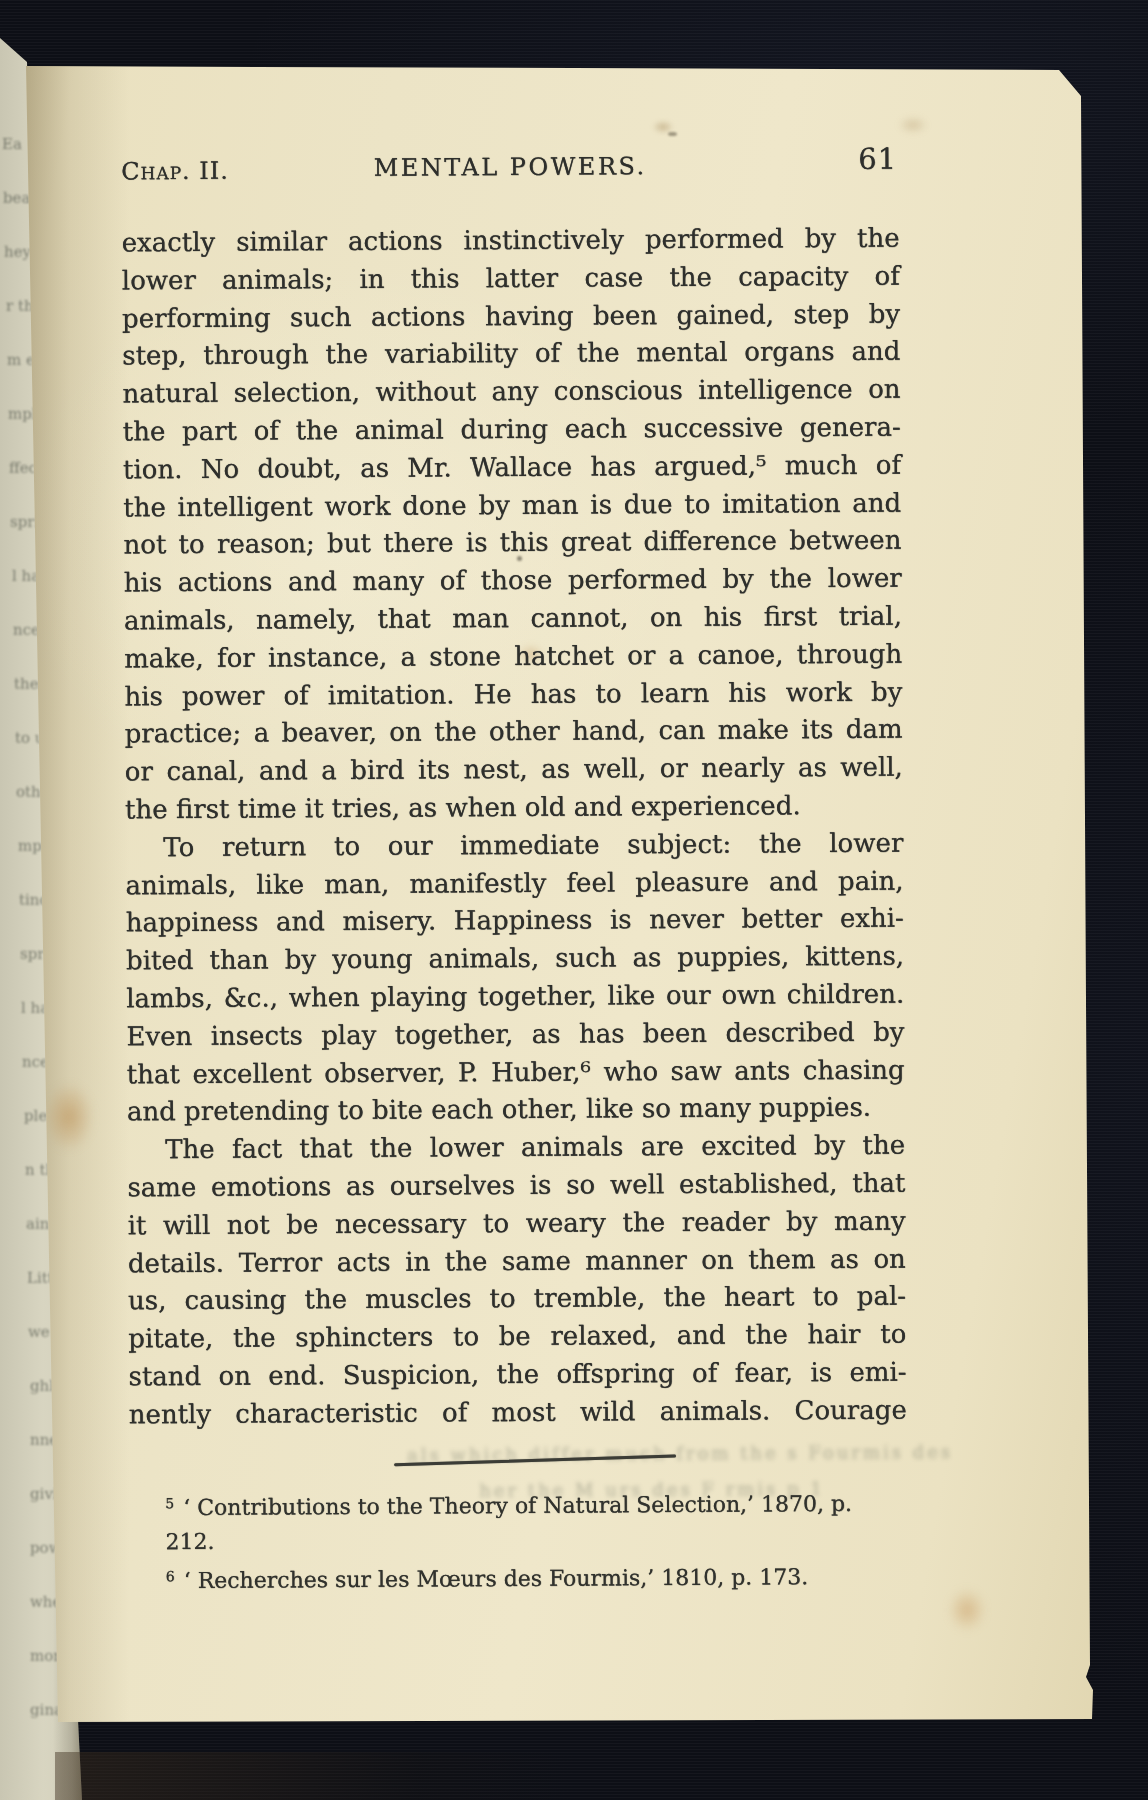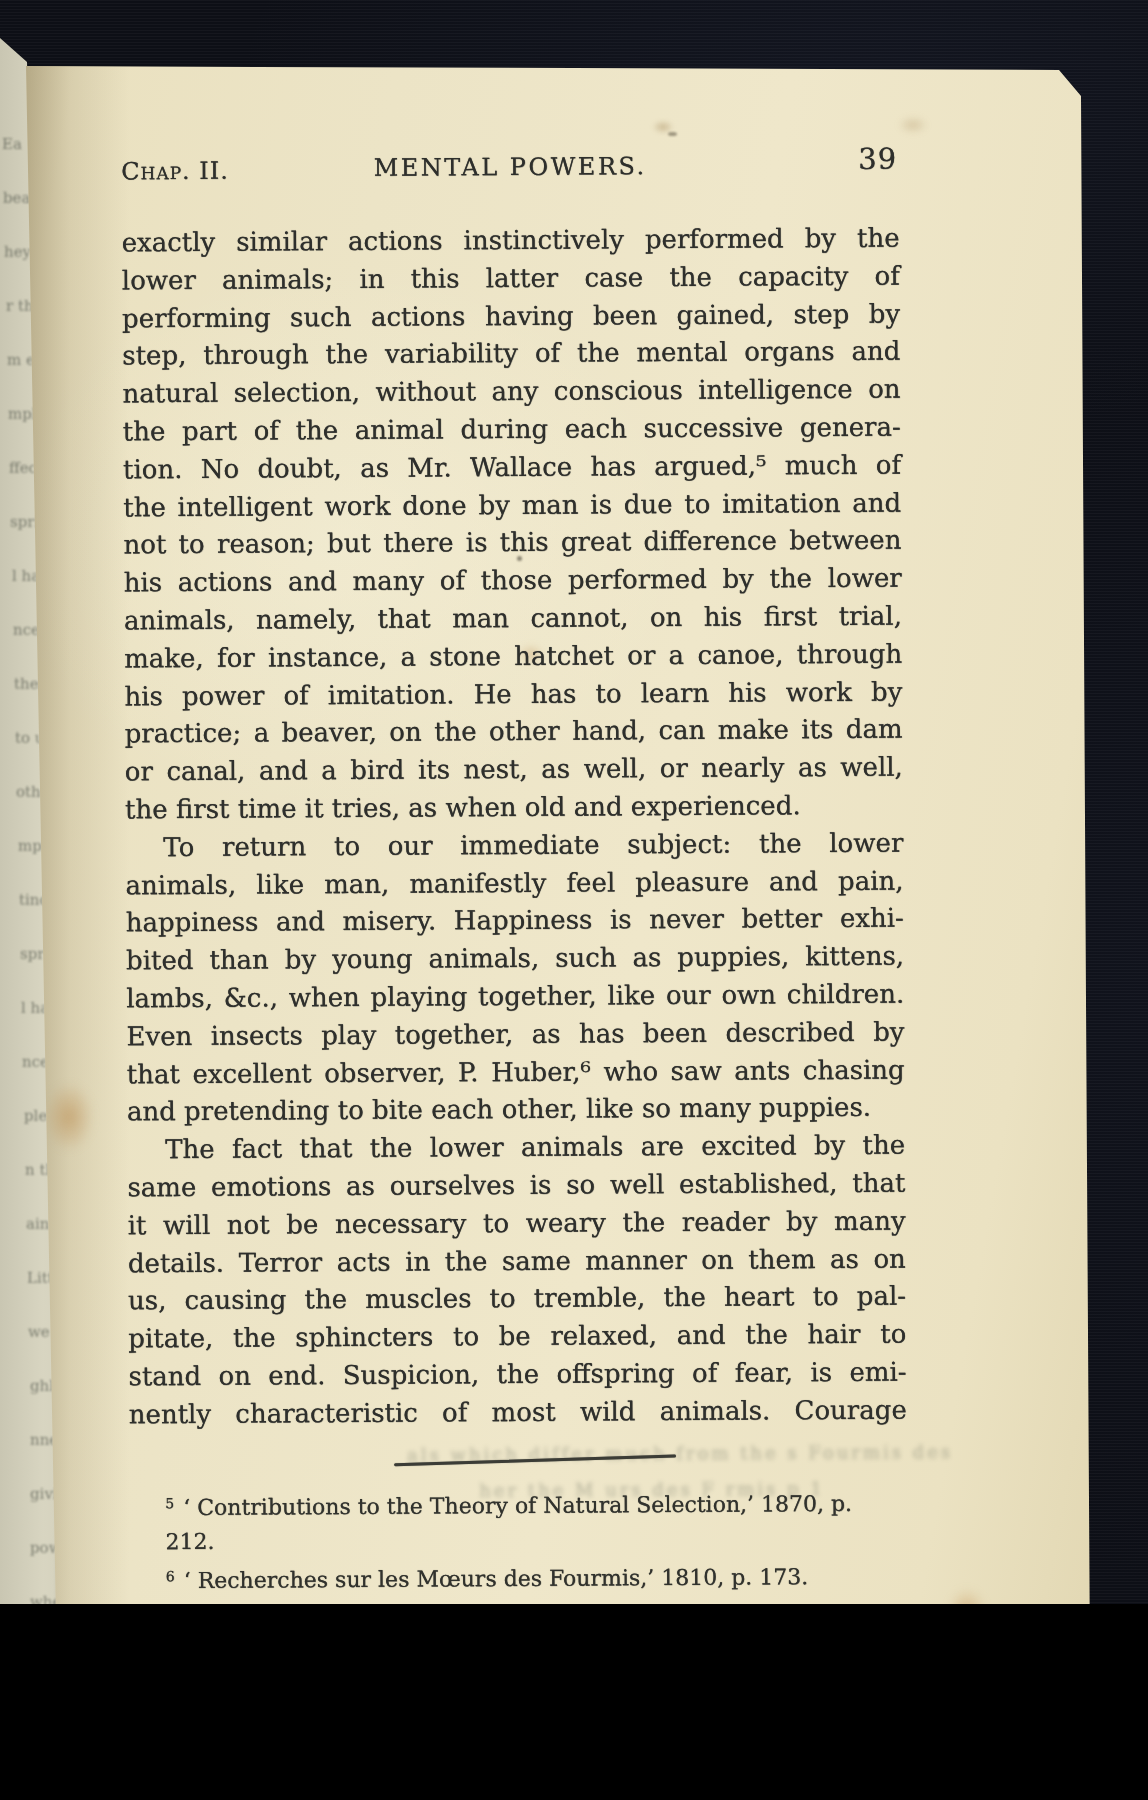--- a/index.html
+++ b/index.html
@@ -1,17 +1,17 @@
 <!DOCTYPE html>
 <html><head>
 <meta charset="utf-8">
 <style>
   html,body{margin:0;padding:0;background:#000;}
   .canvas{
-    position:relative;width:1148px;height:1604px;overflow:hidden;
+    position:relative;width:1148px;height:1800px;overflow:hidden;
     background-color:#0d0f16;
     background-image:
       repeating-linear-gradient(180deg, rgba(255,255,255,0.035) 0 1px, rgba(0,0,0,0) 1px 3px),
       radial-gradient(ellipse 900px 500px at 75% 6%, rgba(70,80,120,0.10), rgba(0,0,0,0) 70%),
       radial-gradient(ellipse 700px 900px at 100% 60%, rgba(40,45,70,0.12), rgba(0,0,0,0) 70%);
     font-family:"DejaVu Serif", serif;
   }
 
   
   .facing-strip{
@@ -138,21 +138,21 @@
     <div class="spot spot4"></div>
     <div class="spot spot5"></div>
     <div class="spot speck1"></div>
     <div class="spot speck2"></div>
 
     <div class="content ink">
 
       <div class="header">
         <span class="chap">Chap. II.</span>
         <span class="runtitle">MENTAL POWERS.</span>
-        <span class="pagenum">39</span>
+        <span class="pagenum">61</span>
       </div>
 
       <div class="body">
         <div class="bl">exactly similar actions instinctively performed by the</div>
         <div class="bl">lower animals; in this latter case the capacity of</div>
         <div class="bl">performing such actions having been gained, step by</div>
         <div class="bl">step, through the variability of the mental organs and</div>
         <div class="bl">natural selection, without any conscious intelligence on</div>
         <div class="bl">the part of the animal during each successive genera-</div>
         <div class="bl">tion.  No doubt, as Mr. Wallace has argued,⁵ much of</div>

